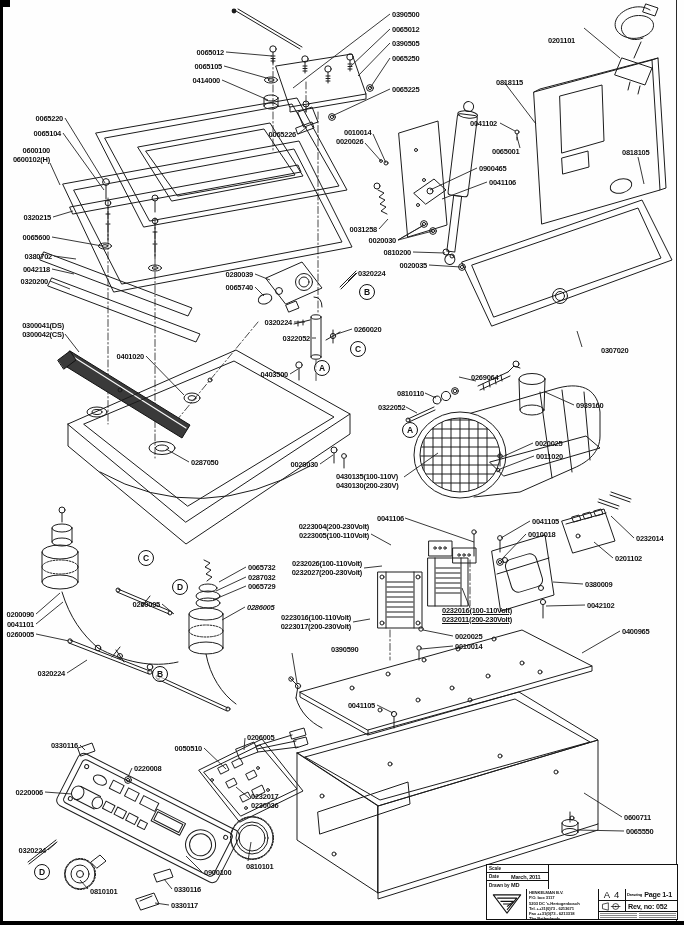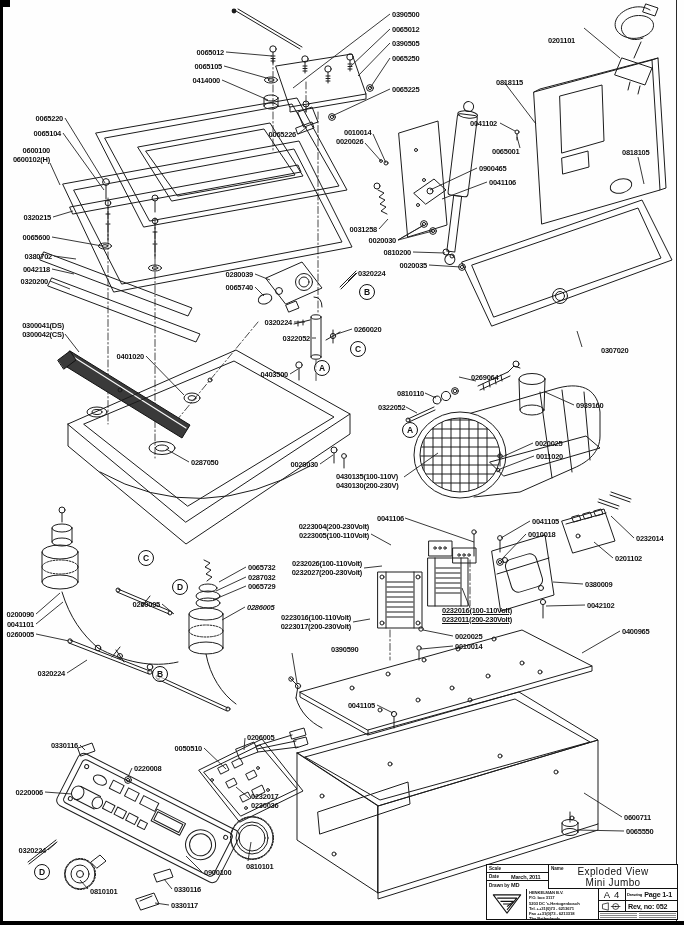--- a/index.html
+++ b/index.html
@@ -744,27 +744,20 @@
       </div>
       <div class="tb-row">
         <span class="lab">Date</span>
         <span class="val">March, 2011</span>
       </div>
       <div class="tb-row" style="border-bottom:none">
         <span class="lab">Drawn by</span>
         <span class="val">MD</span>
       </div>
     </div>
-    <div class="tb-cell tb-name">
-      <span class="lab">Name</span>
-      <div class="big">
-        <div>Exploded View</div>
-        <div>Mini Jumbo</div>
-      </div>
-    </div>
     <div class="tb-cell tb-logo">
       <svg width="30" height="24" viewBox="0 0 46 32">
         <g fill="none" stroke="#111" stroke-width="1.6" stroke-linejoin="round">
           <polygon points="2,2 44,2 23,30"></polygon>
           <polyline points="8,7 38,7 23,25"></polyline>
           <polyline points="13,12 33,12 23,20"></polyline>
           <polyline points="17,16 29,16"></polyline>
         </g>
       </svg>
     </div>

